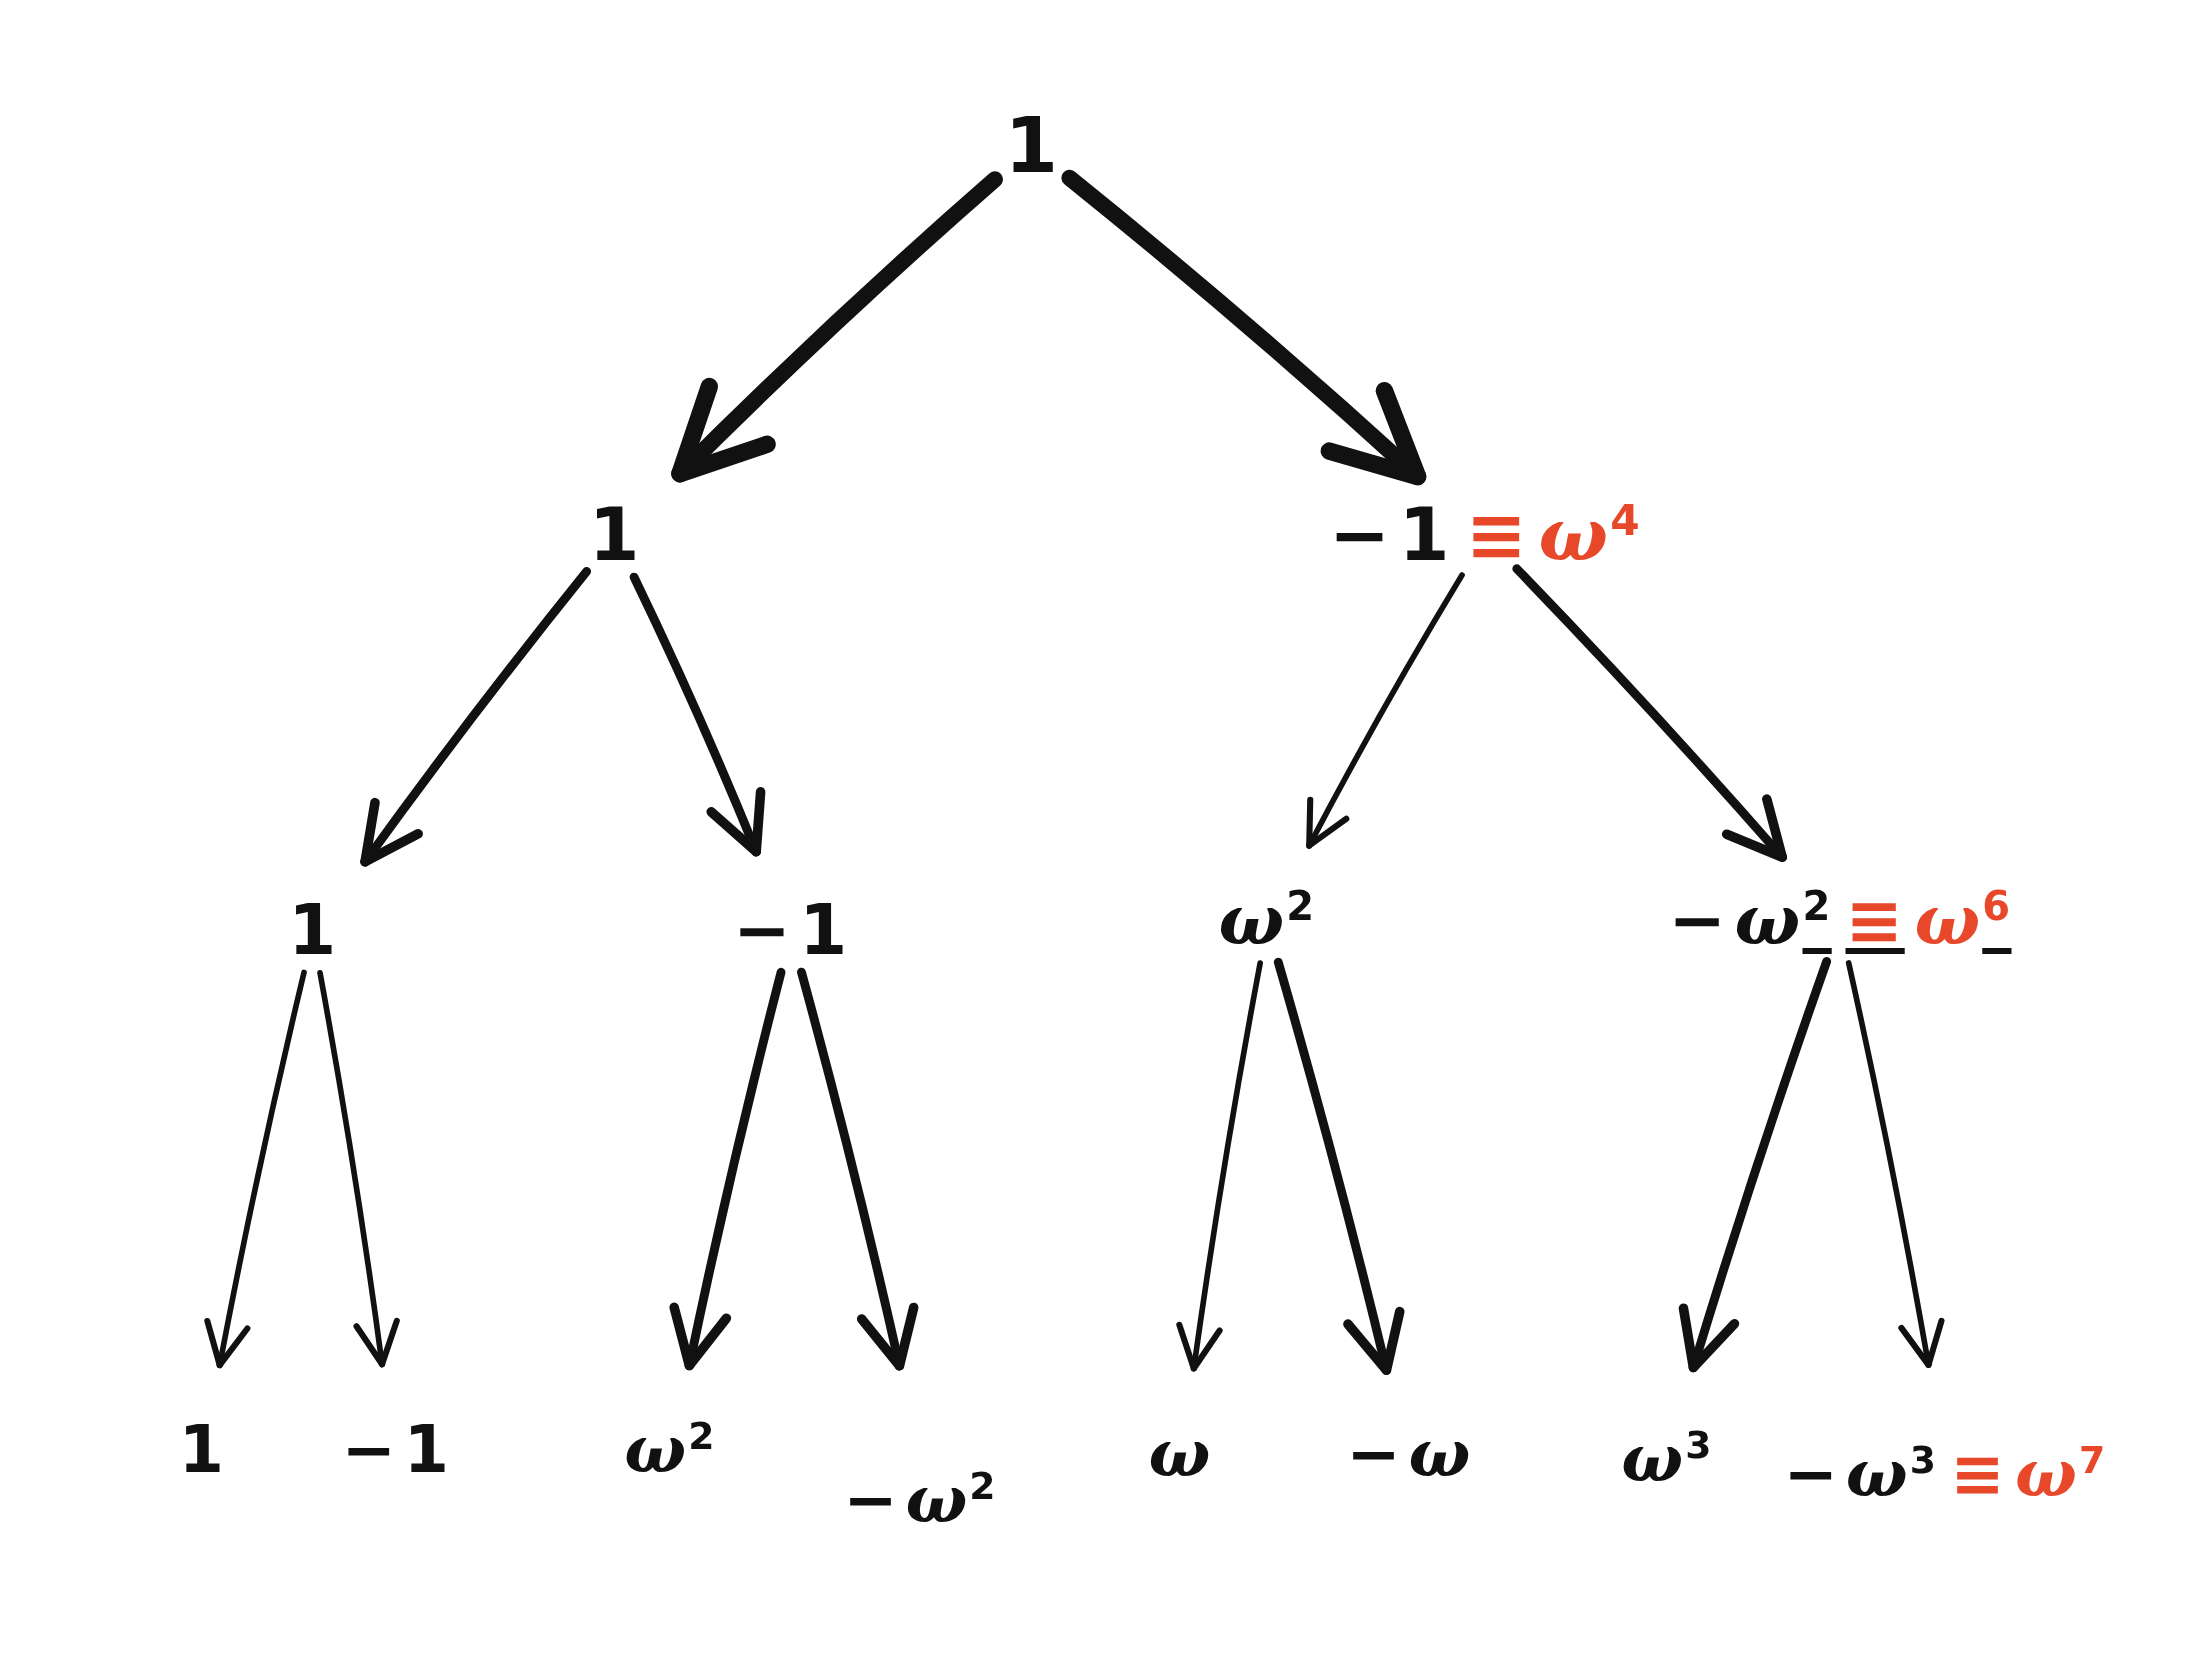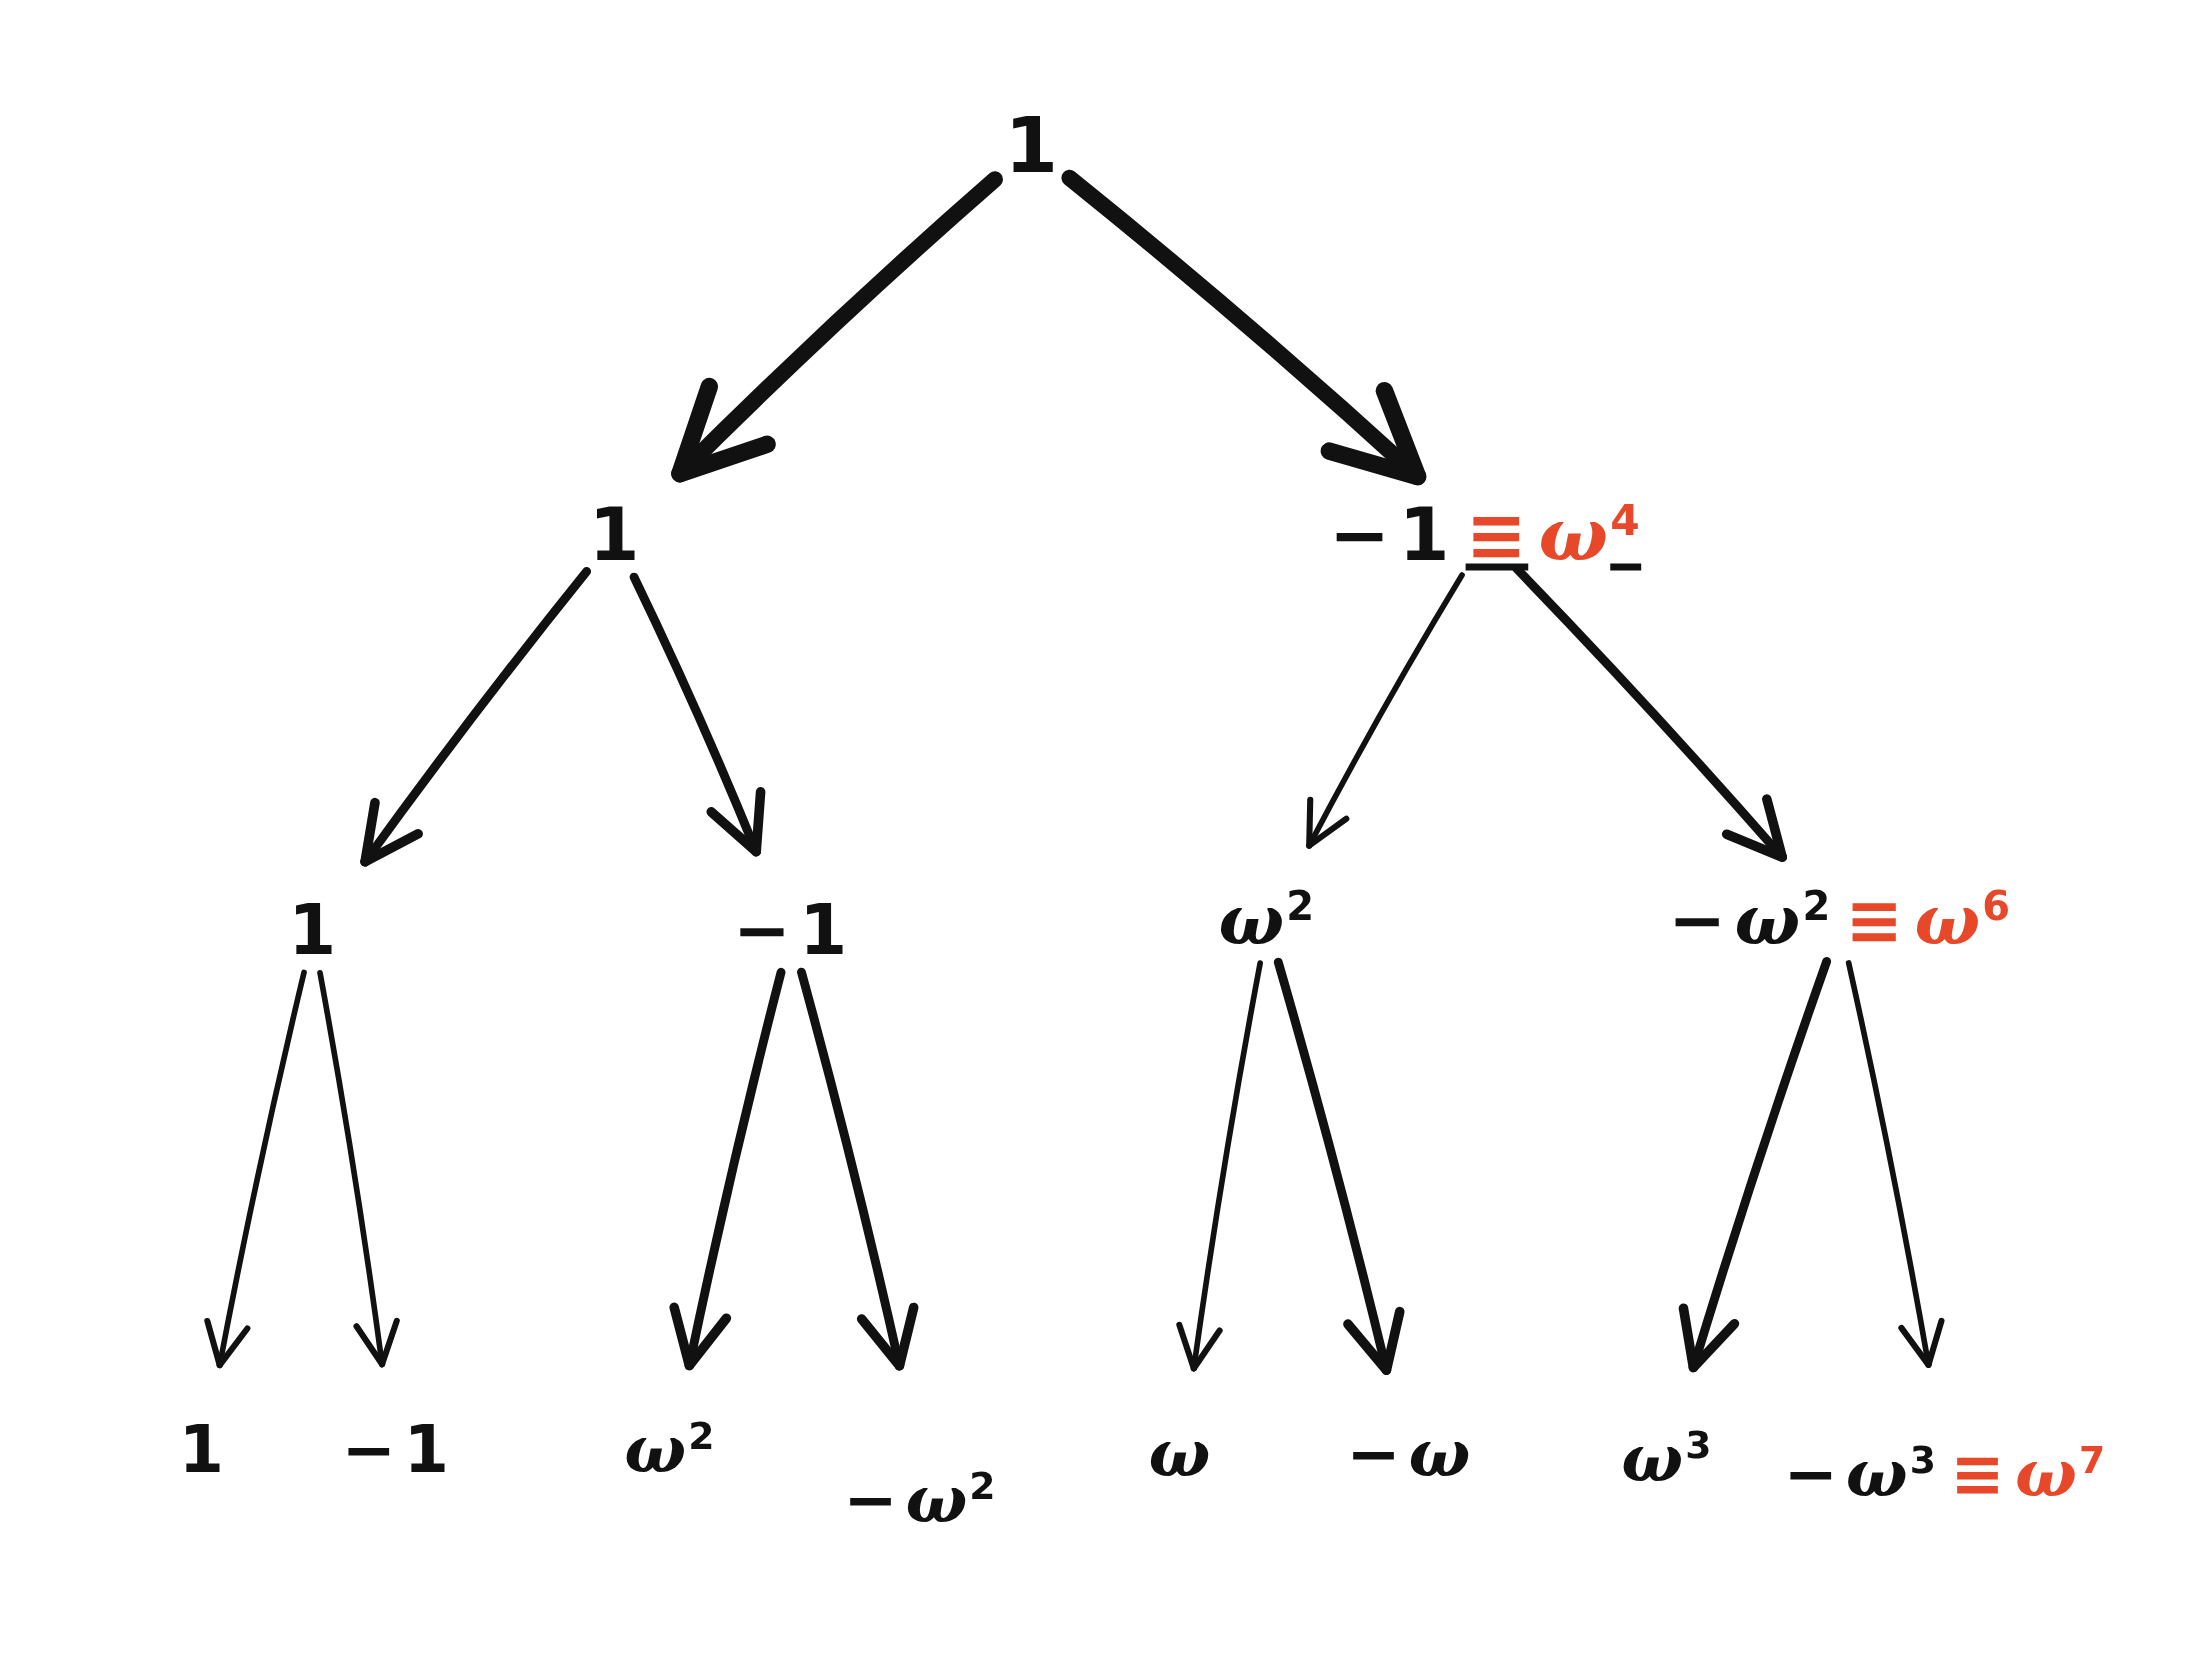--- a/index.html
+++ b/index.html
@@ -126,25 +126,25 @@
         <path d="M 2098.1 1694.3 L 2149.0 1640.1" stroke-width="11.88"></path>
         <path d="M 2290.5 1193.0 Q 2345.8 1440.8 2389.4 1691.0" stroke-width="7"></path>
         <path d="M 2389.4 1691.0 L 2355.8 1645.2" stroke-width="7.5600000000000005"></path>
         <path d="M 2389.4 1691.0 L 2405.5 1636.6" stroke-width="7.5600000000000005"></path>
       </g>
   </svg>
 
   <div id="node-layer">
       <div class="node-label tier-0" style="left: 1032px; top: 145px;"><span class="tok">1</span></div>
       <div class="node-label tier-1" style="left: 615px; top: 534px;"><span class="tok">1</span></div>
-      <div class="node-label tier-1" style="left: 1485px; top: 534px; text-decoration: underline;"><span class="tok neg">−</span><span class="tok">1</span><span class="equiv">≡</span><span class="tok omega red">ω</span><span class="sup red">4</span></div>
+      <div class="node-label tier-1" style="left: 1485px; top: 534px;"><span class="tok neg">−</span><span class="tok">1</span><span class="equiv">≡</span><span class="tok omega red">ω</span><span class="sup red">4</span></div>
       <div class="node-label tier-2" style="left: 313px; top: 930px;"><span class="tok">1</span></div>
       <div class="node-label tier-2" style="left: 791px; top: 930px;"><span class="tok neg">−</span><span class="tok">1</span></div>
       <div class="node-label tier-2" style="left: 1267px; top: 920px;"><span class="tok omega">ω</span><span class="sup">2</span></div>
-      <div class="node-label tier-2" style="left: 1840px; top: 920px;"><span class="tok neg">−</span><span class="tok omega">ω</span><span class="sup">2</span><span class="equiv">≡</span><span class="tok omega red">ω</span><span class="sup red">6</span></div>
+      <div class="node-label tier-2" style="left: 1840px; top: 920px; text-decoration: underline;"><span class="tok neg">−</span><span class="tok omega">ω</span><span class="sup">2</span><span class="equiv">≡</span><span class="tok omega red">ω</span><span class="sup red">6</span></div>
       <div class="node-label tier-3" style="left: 202px; top: 1449px;"><span class="tok">1</span></div>
       <div class="node-label tier-3" style="left: 396px; top: 1449px;"><span class="tok neg">−</span><span class="tok">1</span></div>
       <div class="node-label tier-3" style="left: 670px; top: 1449px;"><span class="tok omega">ω</span><span class="sup">2</span></div>
       <div class="node-label tier-3" style="left: 920px; top: 1499px;"><span class="tok neg">−</span><span class="tok omega">ω</span><span class="sup">2</span></div>
       <div class="node-label tier-3" style="left: 1180px; top: 1453px;"><span class="tok omega">ω</span></div>
       <div class="node-label tier-3" style="left: 1409px; top: 1453px;"><span class="tok neg">−</span><span class="tok omega">ω</span></div>
       <div class="node-label tier-3" style="left: 1667px; top: 1458px;"><span class="tok omega">ω</span><span class="sup">3</span></div>
       <div class="node-label tier-3" style="left: 1945px; top: 1449px; margin-top: 24px;"><span class="tok neg">−</span><span class="tok omega">ω</span><span class="sup">3</span><span class="equiv">≡</span><span class="tok omega red">ω</span><span class="sup red">7</span></div>
     </div>
 

